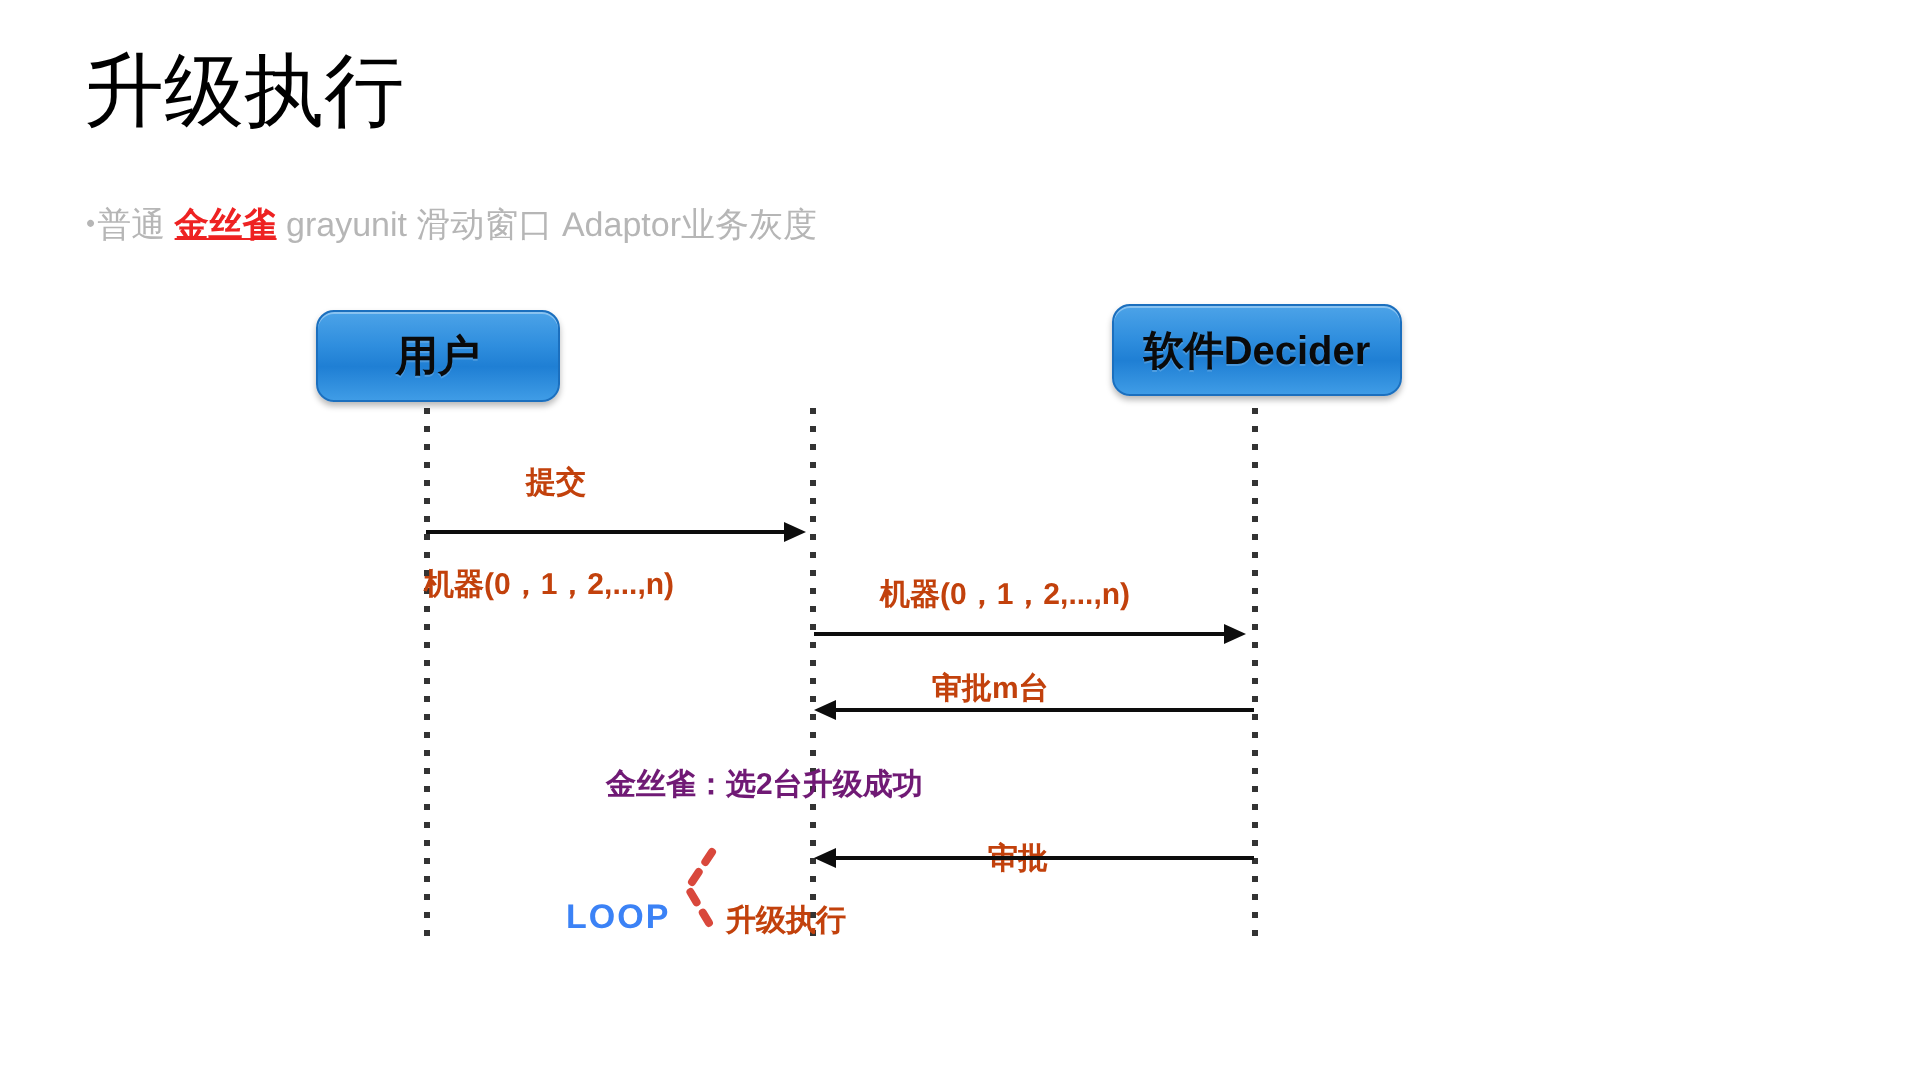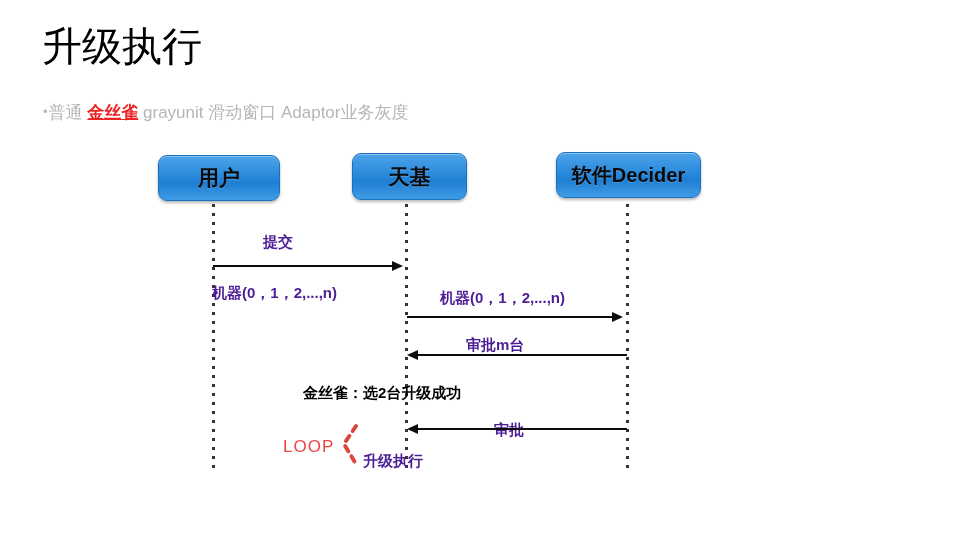--- a/index.html
+++ b/index.html
@@ -125,23 +125,23 @@
   #msg4-head { left: 407px; top: 424px; }
 
   
   .label {
     position: absolute;
     white-space: nowrap;
     font-size: 15px;
     line-height: 19px;
     font-weight: 700;
   }
-  .label.blue { color: #4c1d95; }
-  .label.gold { color: #000000; }
-  .label.loop { color: #ef4444; font-weight: 400; letter-spacing: 1px; }
+  .label.blue { color: #c2410c; }
+  .label.gold { color: #701a75; }
+  .label.loop { color: #3b82f6; font-weight: 700; letter-spacing: 1px; margin-top: 12px; }
 
   #label-submit      { left: 263px; top: 232px; }
   #label-machines-1  { left: 212px; top: 283px; }
   #label-machines-2  { left: 440px; top: 288px; }
   #label-approve-m   { left: 466px; top: 335px; }
   #label-canary      { left: 303px; top: 383px; font-size: 15px; }
   #label-approve     { left: 494px; top: 420px; }
   #label-upgrade-exec{ left: 363px; top: 451px; }
   #label-loop        { left: 283px; top: 437px; font-size: 17px; }
 
@@ -159,23 +159,20 @@
 
 <div id="slide-title">升级执行</div>
 
 <div id="bullet-line"><span class="dot">•</span><span>普通 </span><span class="highlight">金丝雀</span><span> grayunit 滑动窗口 Adaptor业务灰度</span></div>
 
 <div id="diagram">
 
   <div class="actor-box" id="actor-user">
     <span>用户</span>
   </div>
-  <div class="actor-box" id="actor-tianji">
-    <span>天基</span>
-  </div>
   <div class="actor-box" id="actor-decider">
     <span>软件Decider</span>
   </div>
 
   <div class="lifeline" id="lifeline-user"></div>
   <div class="lifeline" id="lifeline-tianji"></div>
   <div class="lifeline" id="lifeline-decider"></div>
 
   <div class="msg-line" id="msg1-line"></div>
   <div class="arrow-head right" id="msg1-head"></div>

